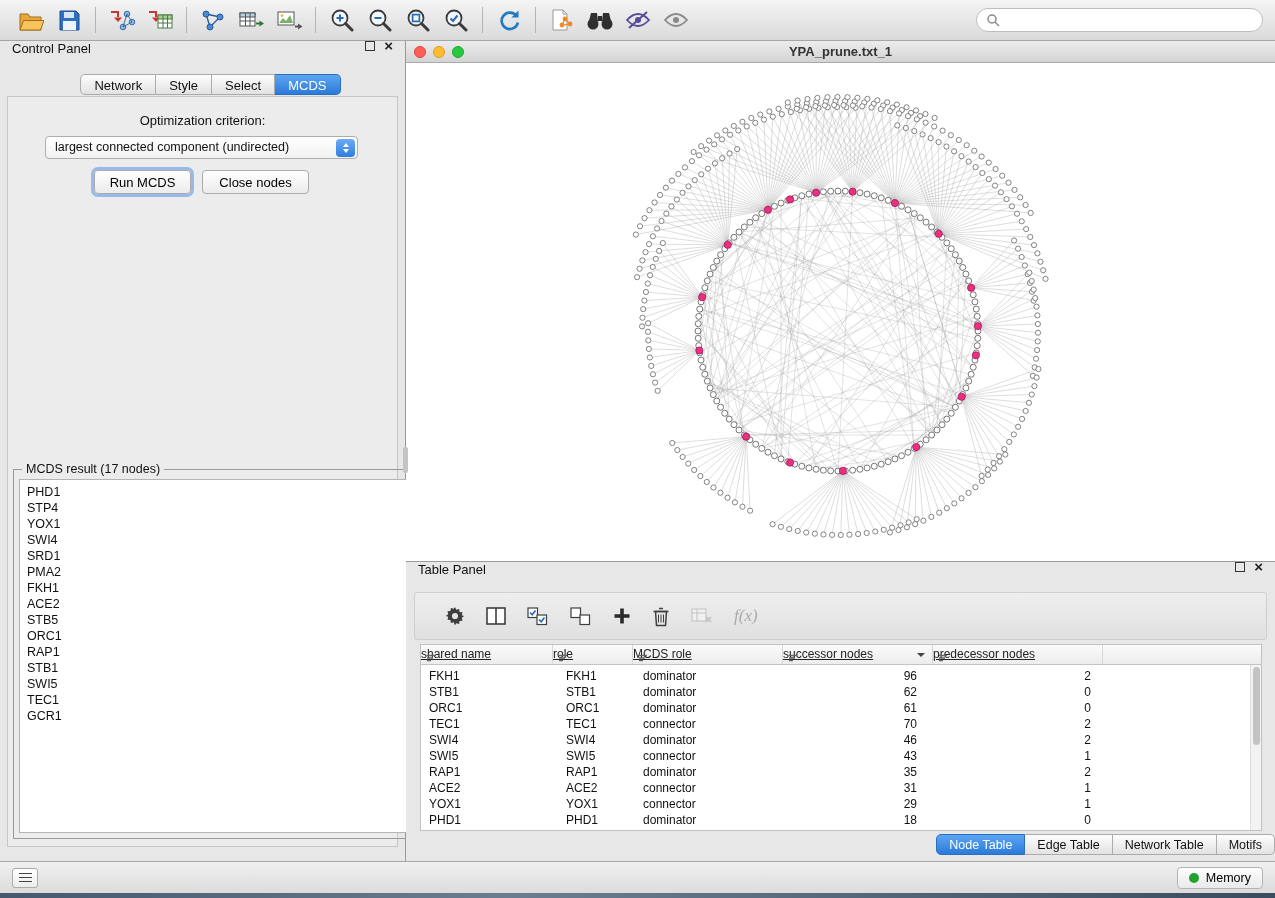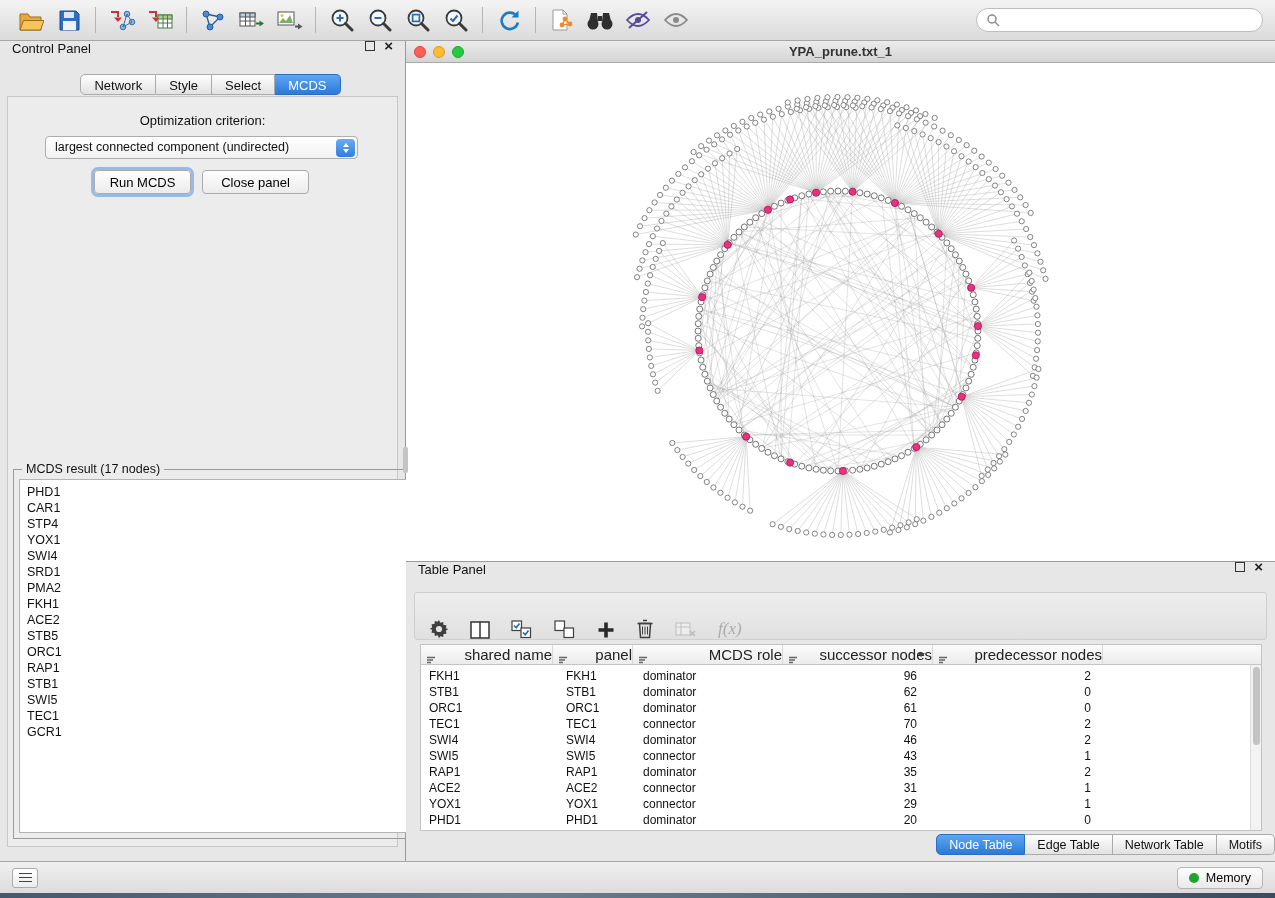--- a/index.html
+++ b/index.html
@@ -66,29 +66,29 @@
   .tl.green { background:#28c840; border:1px solid #1aab29; }
   .nw-title { position:absolute; left:0; right:0; text-align:center; font-size:13px; font-weight:700; color:#333; }
   .nw-canvas { position:relative; width:100%; height:498px; background:#fff; overflow:hidden; }
   .splitter-knob { position:absolute; left:403px; top:447px; width:5px; height:26px; background:#c4c4c4; border-radius:2px; cursor:col-resize; }
 
   
   .table-panel { position:absolute; left:406px; top:561px; width:869px; height:300px;
     background:#e7e7e7; border-top:1px solid #9a9a9a; }
   .tp-toolbar { position:absolute; top:30px; left:8px; right:8px; height:48px;
     background:linear-gradient(#eeeeee,#e0e0e0); border:1px solid #cfcfcf; border-radius:3px;
-    display:flex; align-items:flex-end; padding:0 14px; gap:21px; }
+    display:flex; align-items:center; padding:0 30px; gap:21px; }
   .tp-icon { background:none; border:none; cursor:pointer; display:flex; align-items:center; }
   .fx { font-family:"Liberation Serif", serif; font-style:italic; font-size:17px; color:#aaa; cursor:default; }
 
   .table-wrap { position:absolute; left:14px; right:13px; top:82px; height:187px;
     background:#fff; border:1px solid #c2c2c2; }
   .t-head { display:flex; height:20px; background:linear-gradient(#fbfbfb,#ececec); border-bottom:1px solid #c4c4c4; }
-  .th { position:relative; font-size:15px; line-height:19px; text-align:right;
-    border-right:1px solid #d8d8d8; color:#222; cursor:pointer; }
+  .th { position:relative; font-size:12px; line-height:19px; text-align:left;
+    border-right:1px solid #d8d8d8; color:#222; cursor:pointer;text-decoration:underline; }
   .th.fill { flex:1; border-right:none; cursor:default; }
   .sic { position:absolute; left:5px; top:5px; }
   .hdr-caret { position:absolute; right:7px; top:8px; width:0; height:0;
     border-left:4px solid transparent; border-right:4px solid transparent; border-top:4.5px solid #444; }
   .t-body { padding-top:3px; }
   .tr { display:flex; height:16px; }
   .td { font-size:12px; line-height:16px; white-space:nowrap; overflow:hidden; }
   .td.c0 { padding-left:8px; }
   .td.c1 { padding-left:13px; }
   .td.c2 { padding-left:10px; }
@@ -280,26 +280,25 @@
     <div class="cp-content">
       <div class="opt-label">Optimization criterion:</div>
       <div class="dropdown">
         <span>largest connected component (undirected)</span>
         <span class="stepper">
             <i class="up"></i>
             <i class="dn"></i>
           </span>
       </div>
       <button class="btn btn-run">Run MCDS</button>
-      <button class="btn btn-close">Close panel</button>
+      <button class="btn btn-close">Close nodes</button>
       <div class="group-box">
         <span class="group-legend">MCDS result (17 nodes)</span>
         <div class="mcds-list" id="mcds-list">
             <div class="mcds-item">PHD1</div>
-            <div class="mcds-item">CAR1</div>
             <div class="mcds-item">STP4</div>
             <div class="mcds-item">YOX1</div>
             <div class="mcds-item">SWI4</div>
             <div class="mcds-item">SRD1</div>
             <div class="mcds-item">PMA2</div>
             <div class="mcds-item">FKH1</div>
             <div class="mcds-item">ACE2</div>
             <div class="mcds-item">STB5</div>
             <div class="mcds-item">ORC1</div>
             <div class="mcds-item">RAP1</div>
@@ -1162,21 +1161,21 @@
       </button>
       <span class="fx">f(x)</span>
     </div>
     <div class="table-wrap">
       <div class="t-head" id="t-head">
           <div class="th" style="width: 132px;"><span class="sic"><svg width="10" height="10" viewBox="0 0 10 10">
                 <path d="M1 2.5h8M1 5h6M1 7.5h4" stroke="#666" stroke-width="1.3" fill="none"></path>
               </svg></span><span class="thl">shared name</span></div>
           <div class="th" style="width: 80px;"><span class="sic"><svg width="10" height="10" viewBox="0 0 10 10">
                 <path d="M1 2.5h8M1 5h6M1 7.5h4" stroke="#666" stroke-width="1.3" fill="none"></path>
-              </svg></span><span class="thl">panel</span></div>
+              </svg></span><span class="thl">role</span></div>
           <div class="th" style="width: 150px;"><span class="sic"><svg width="10" height="10" viewBox="0 0 10 10">
                 <path d="M1 2.5h8M1 5h6M1 7.5h4" stroke="#666" stroke-width="1.3" fill="none"></path>
               </svg></span><span class="thl">MCDS role</span></div>
           <div class="th" style="width: 150px;"><span class="sic"><svg width="10" height="10" viewBox="0 0 10 10">
                 <path d="M1 2.5h8M1 5h6M1 7.5h4" stroke="#666" stroke-width="1.3" fill="none"></path>
               </svg></span><span class="thl">successor nodes</span><span class="hdr-caret"></span></div>
           <div class="th" style="width: 170px;"><span class="sic"><svg width="10" height="10" viewBox="0 0 10 10">
                 <path d="M1 2.5h8M1 5h6M1 7.5h4" stroke="#666" stroke-width="1.3" fill="none"></path>
               </svg></span><span class="thl">predecessor nodes</span></div>
           <div class="th fill"></div>
@@ -1242,21 +1241,21 @@
             <div class="td c0" style="width: 132px;">YOX1</div>
             <div class="td c1" style="width: 80px;">YOX1</div>
             <div class="td c2" style="width: 150px;">connector</div>
             <div class="td c3" style="width: 150px;">29</div>
             <div class="td c4" style="width: 170px;">1</div>
           </div>
           <div class="tr">
             <div class="td c0" style="width: 132px;">PHD1</div>
             <div class="td c1" style="width: 80px;">PHD1</div>
             <div class="td c2" style="width: 150px;">dominator</div>
-            <div class="td c3" style="width: 150px;">20</div>
+            <div class="td c3" style="width: 150px;">18</div>
             <div class="td c4" style="width: 170px;">0</div>
           </div>
         </div>
       <div class="t-scroll">
           <div class="t-thumb"></div>
         </div>
     </div>
     <div class="tp-tabs" id="tp-tabs">
         <div class="tp-tab sel">Node Table</div>
         <div class="tp-tab">Edge Table</div>

